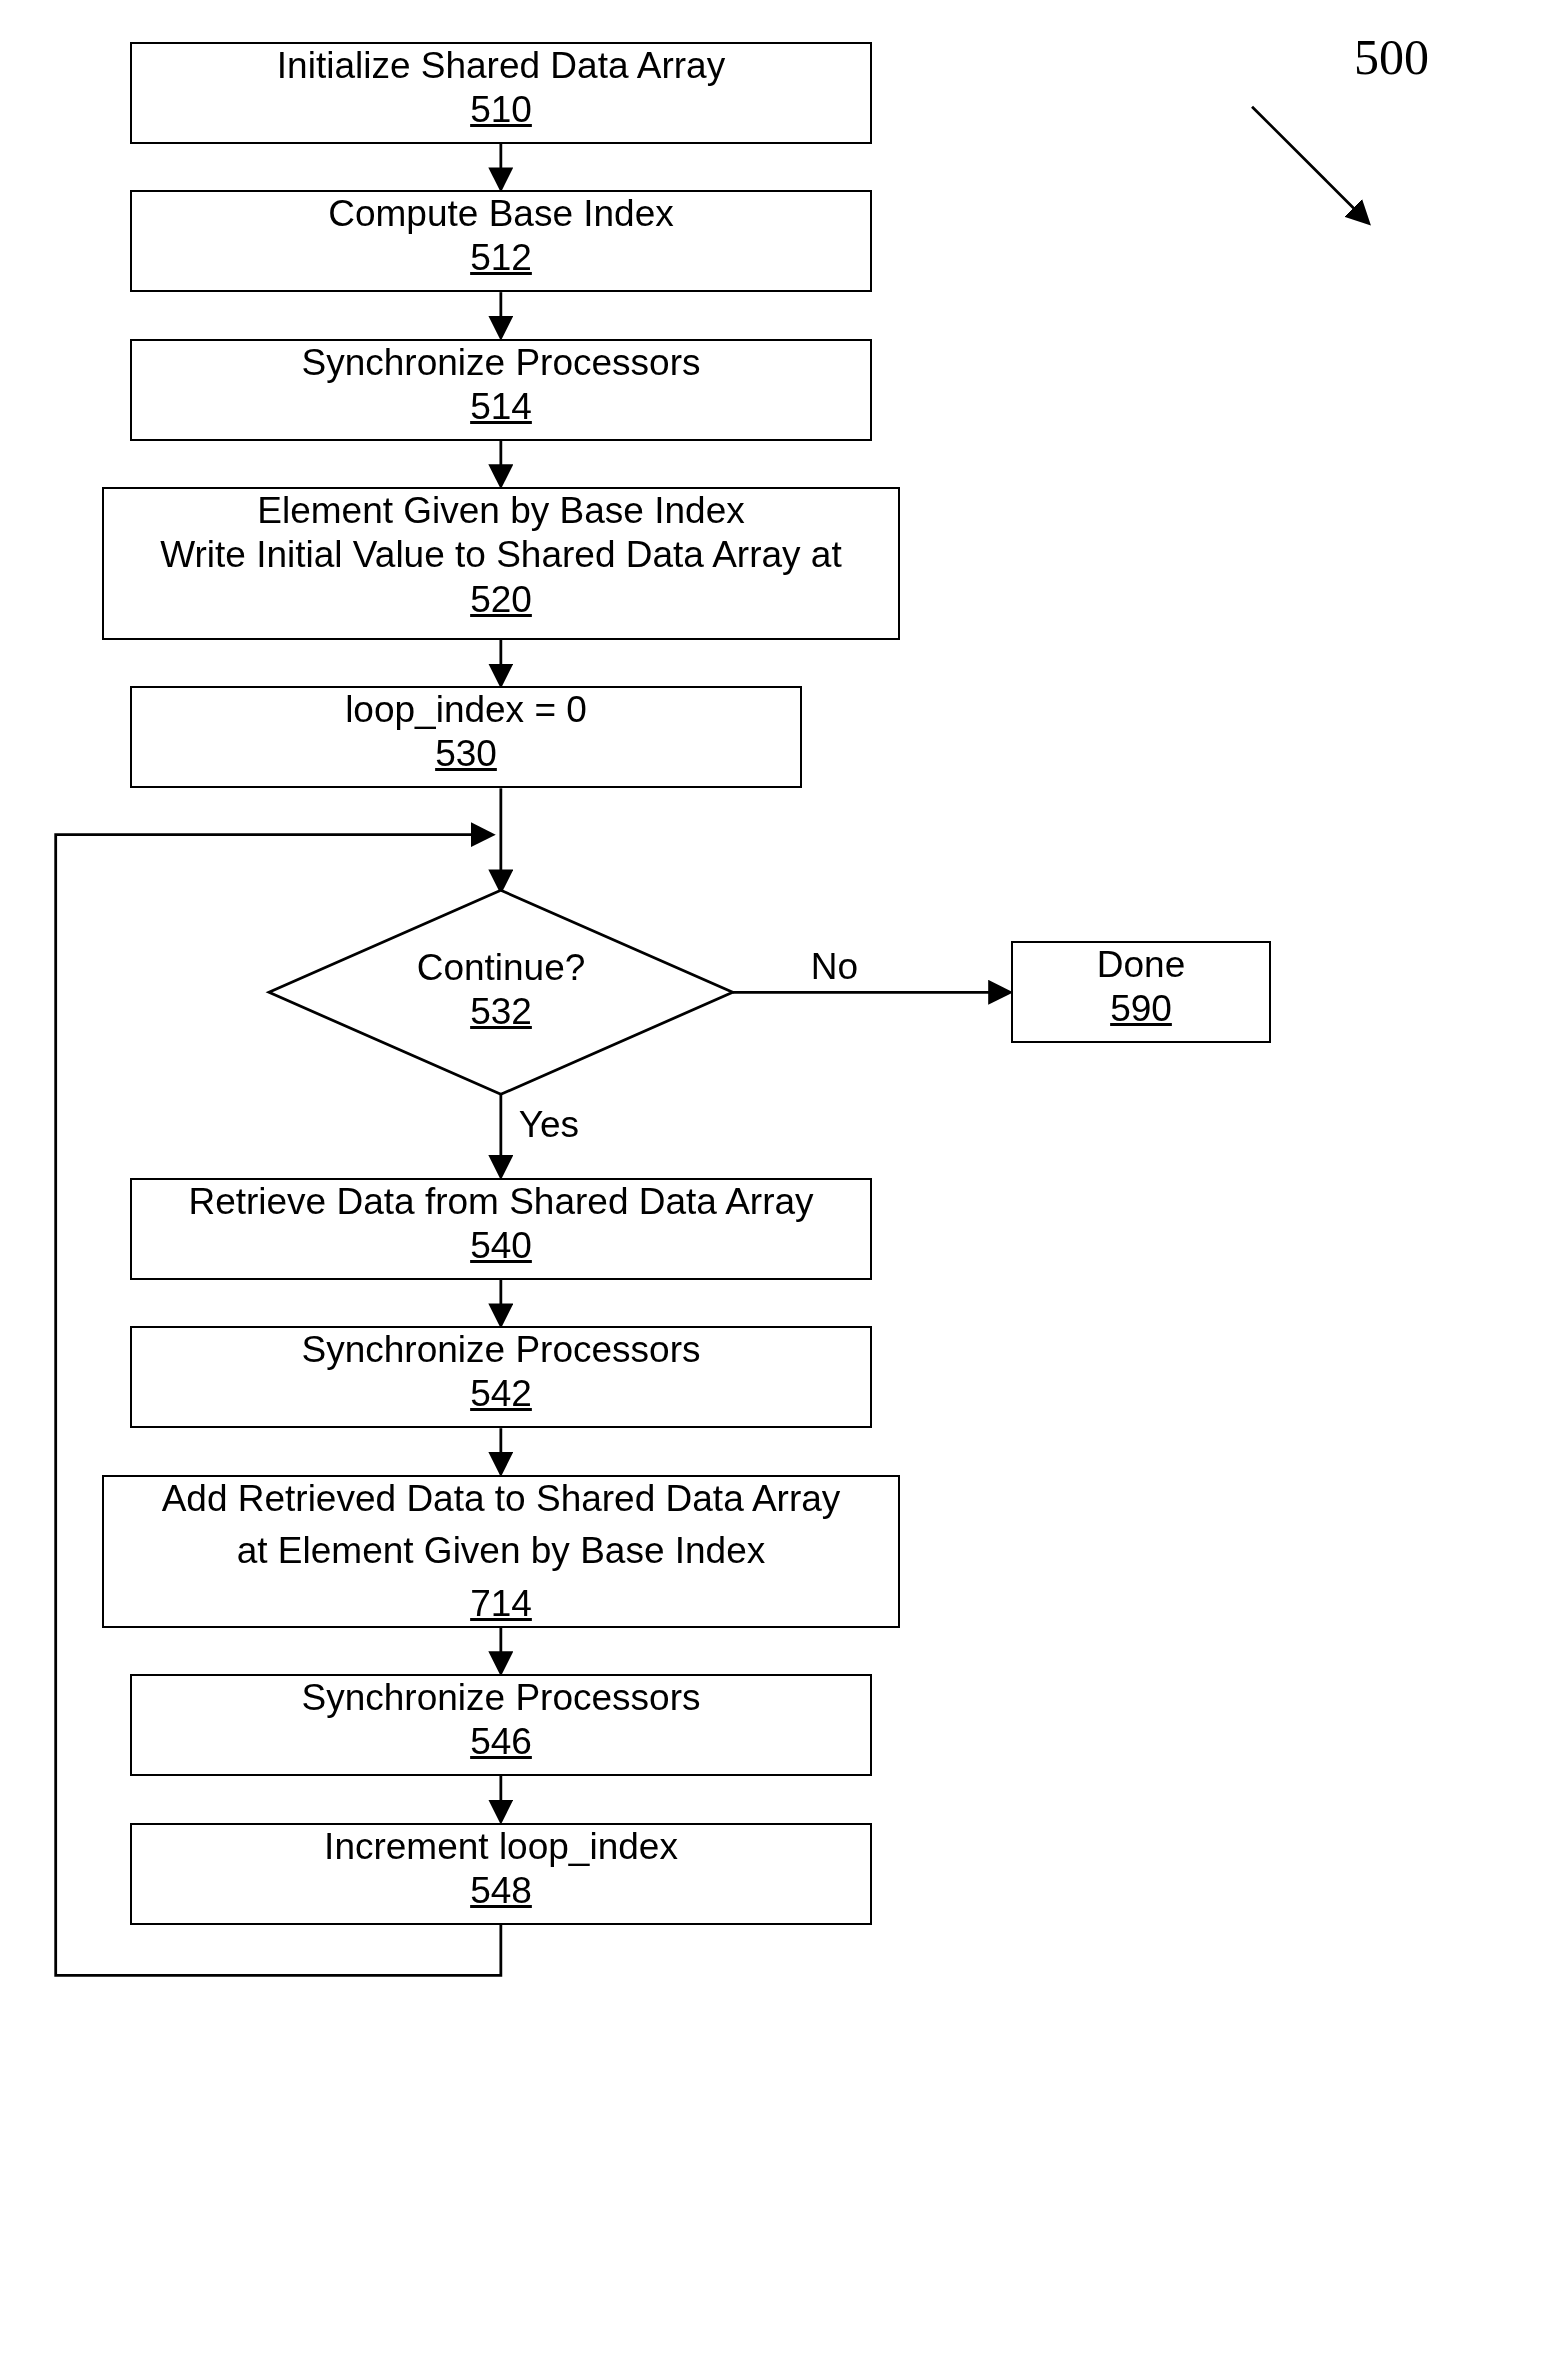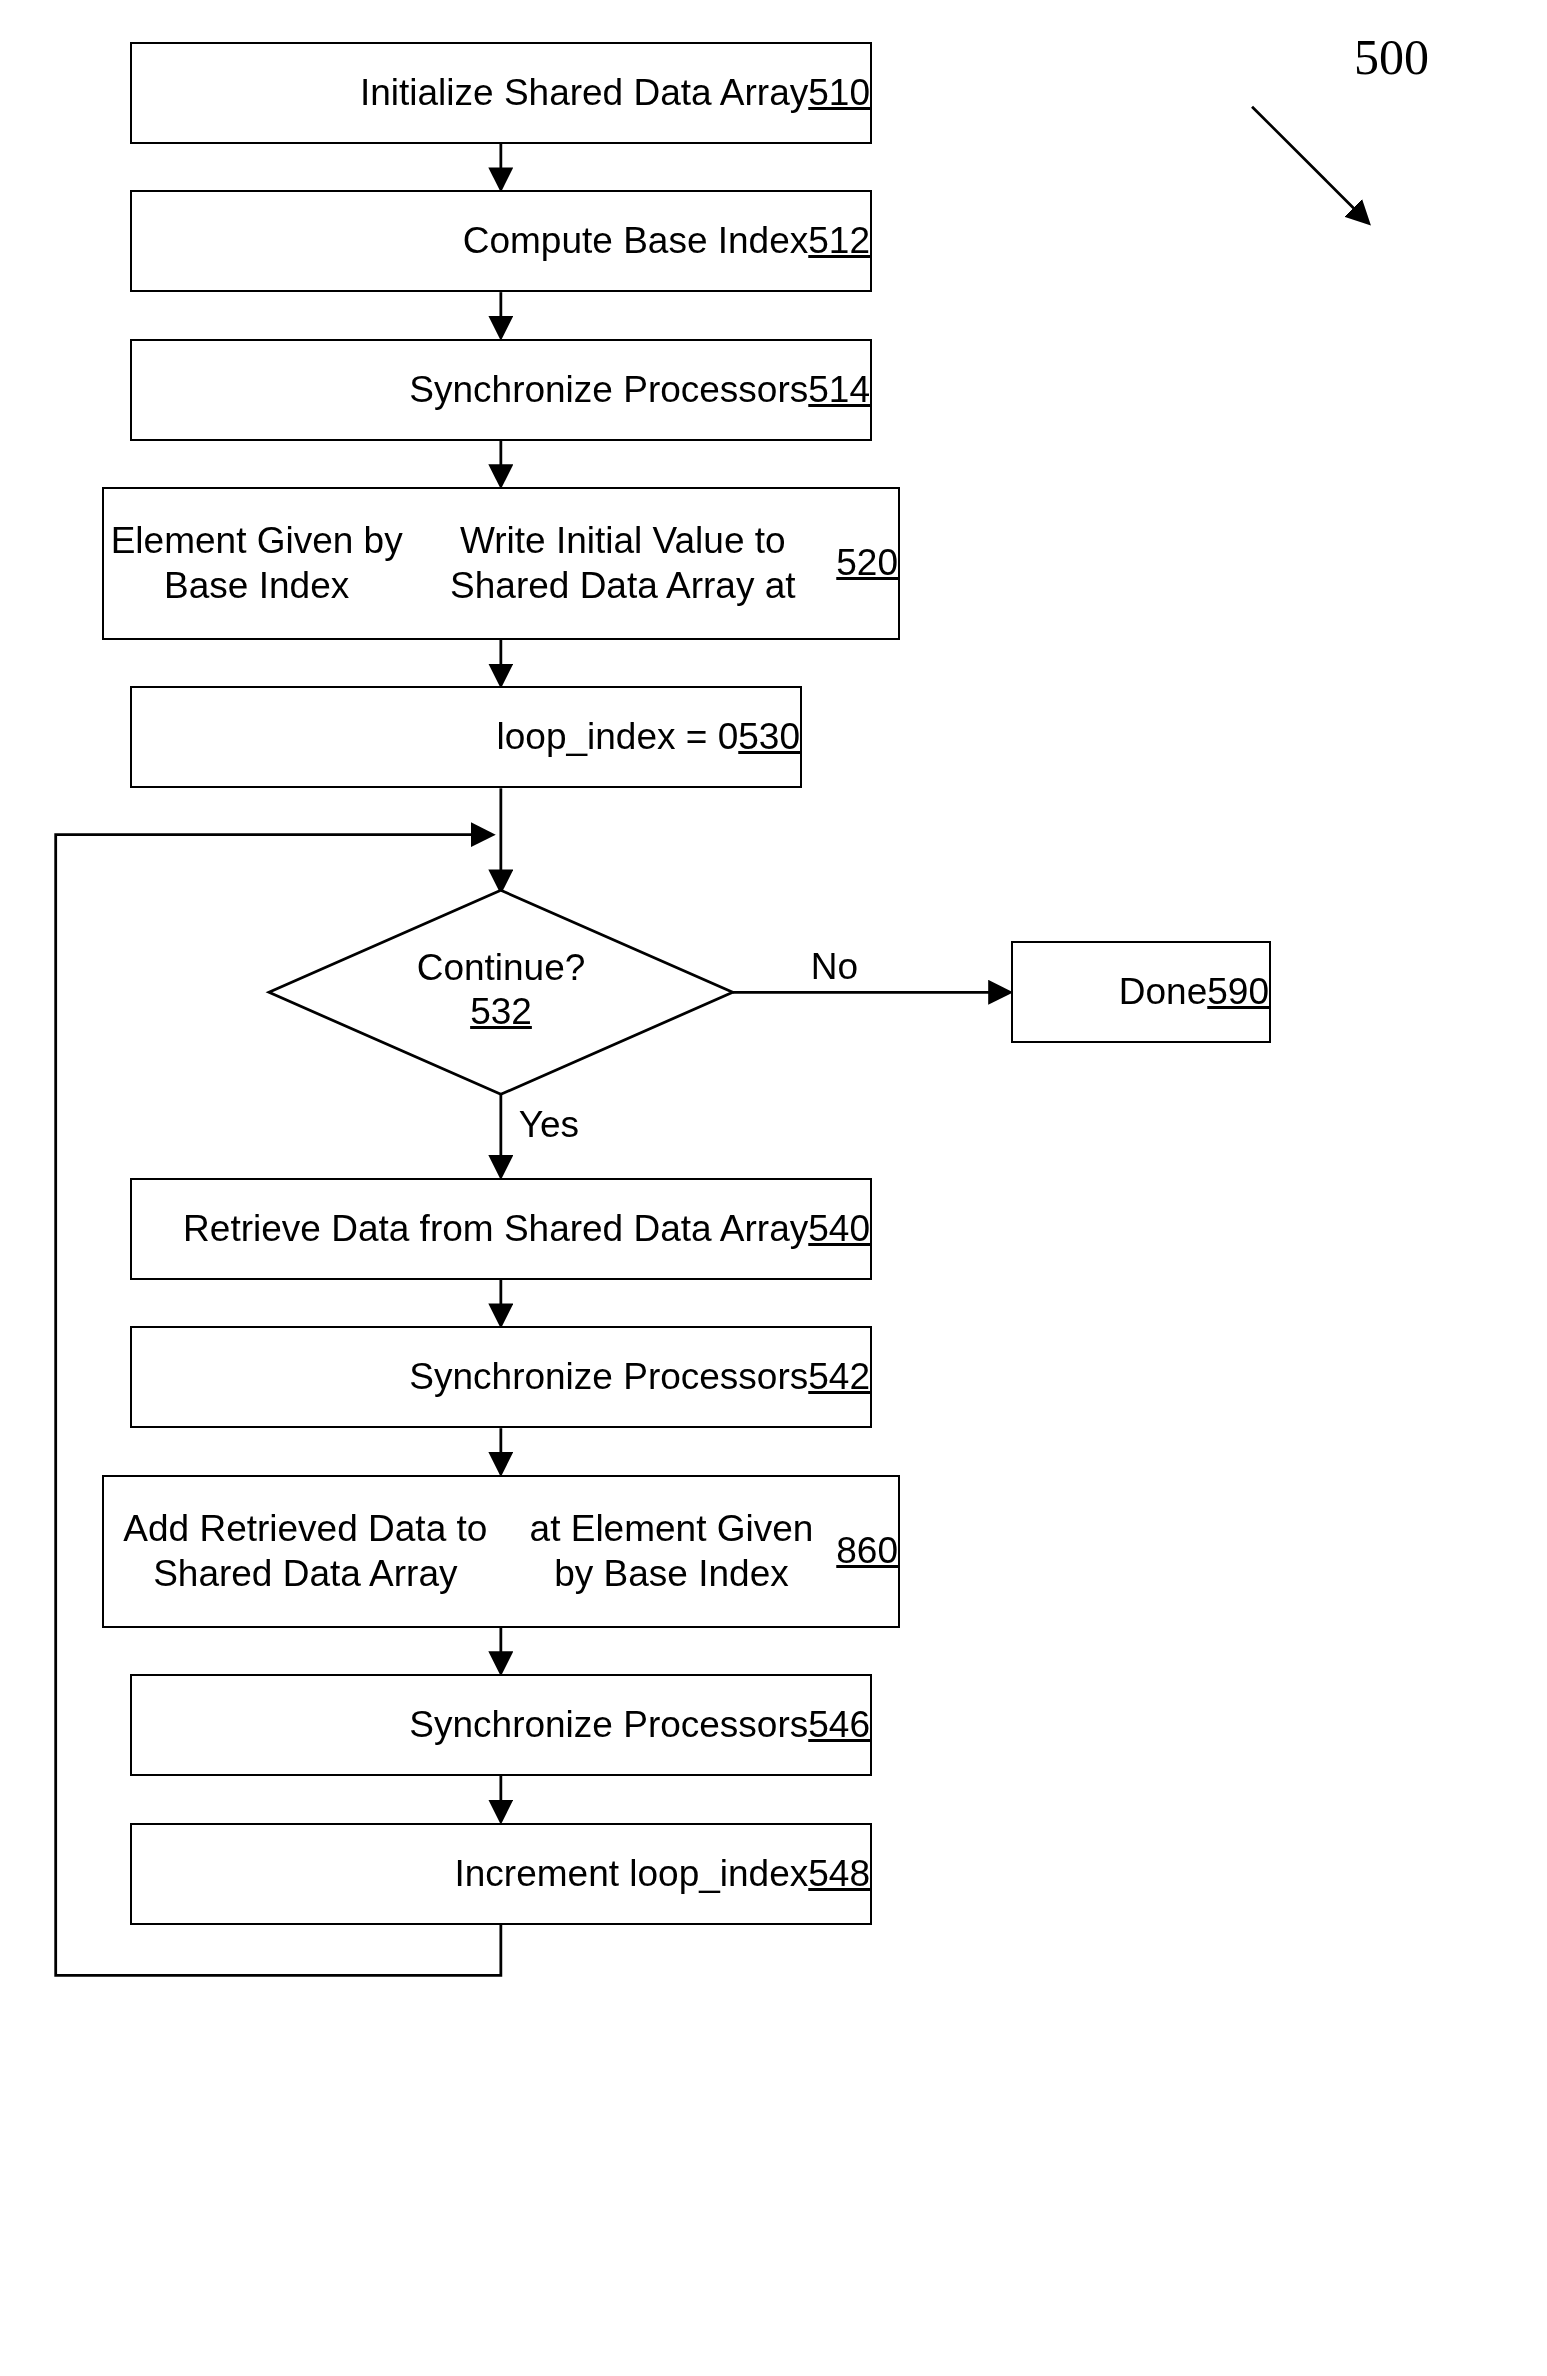--- a/index.html
+++ b/index.html
@@ -20,22 +20,22 @@
     top: 0;
     left: 0;
   }
   .box {
     position: absolute;
     border: 2.8px solid #000;
     background: #fff;
     text-align: center;
     box-sizing: border-box;
     display: flex;
-    flex-direction: row;
-    justify-content: flex-end;
+    flex-direction: column;
+    justify-content: flex-start;
     align-items: center;
     line-height: 1.2;
   }
   .ref {
     text-decoration: underline;
   }
   .label {
     position: absolute;
     font-size: 37px;
     background: #fff;
@@ -139,21 +139,21 @@
 </div>
 
 <div class="box" style="left:130px; top:1326px; width:742px; height:102px;">
   <div>Synchronize Processors</div>
   <div class="ref">542</div>
 </div>
 
 <div class="box" style="left:102px; top:1475px; width:798px; height:153px;gap:8px;">
   <div>Add Retrieved Data to Shared Data Array</div>
   <div>at Element Given by Base Index</div>
-  <div class="ref">860</div>
+  <div class="ref">714</div>
 </div>
 
 <div class="box" style="left:130px; top:1674px; width:742px; height:102px;">
   <div>Synchronize Processors</div>
   <div class="ref">546</div>
 </div>
 
 <div class="box" style="left:130px; top:1823px; width:742px; height:102px;">
   <div>Increment loop_index</div>
   <div class="ref">548</div>

